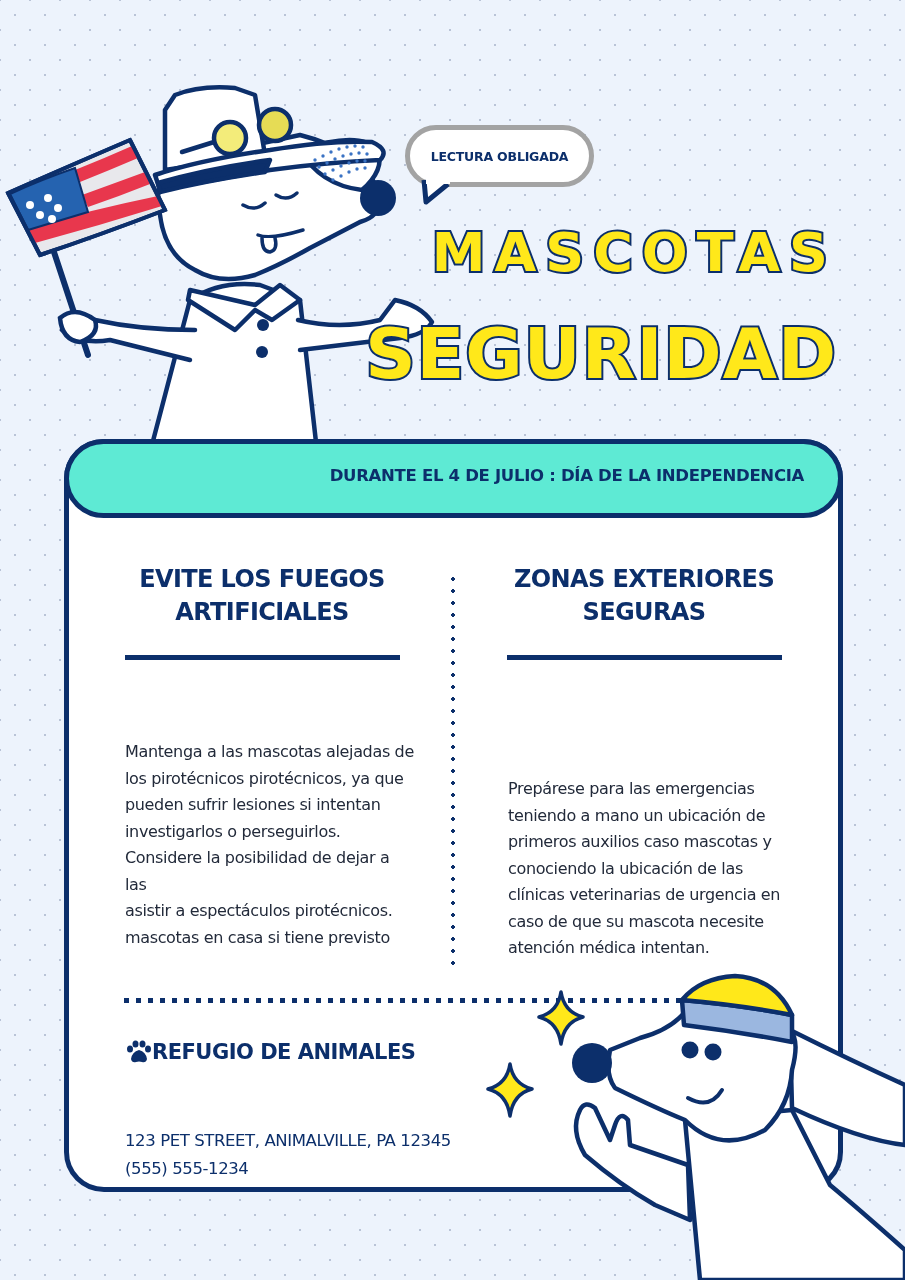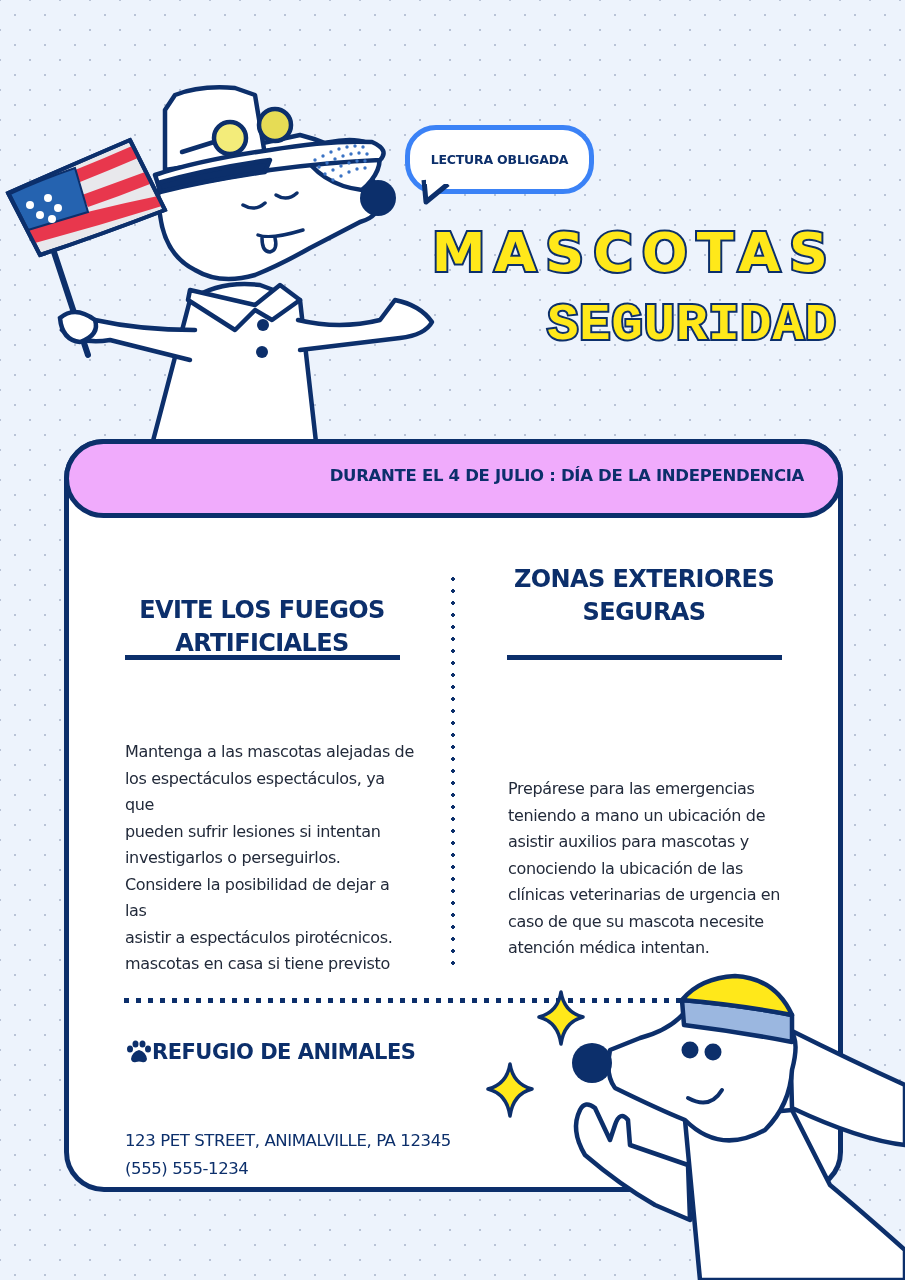--- a/index.html
+++ b/index.html
@@ -16,21 +16,21 @@
     color: #0c2f6b;
   }
 
   
   .card {
     position: absolute; left: 64px; top: 439px; width: 779px; height: 753px;
     background: #ffffff; border: 5px solid #0c2f6b; border-radius: 40px;
   }
   .card-header {
     position: absolute; left: 64px; top: 439px; width: 779px; height: 79px;
-    background: #f0abfc; border: 5px solid #0c2f6b; border-radius: 40px;
+    background: #5eead4; border: 5px solid #0c2f6b; border-radius: 40px;
     z-index: 3;
   }
   .card-header-text {
     position: absolute; right: 34px; top: 22px;
     font-family: "DejaVu Sans", sans-serif; font-weight: bold; font-size: 16.5px;
     letter-spacing: -0.3px; color: #0c2f6b; white-space: nowrap;
   }
 
   
   .col-title {
@@ -63,38 +63,38 @@
     font-family: "DejaVu Sans", sans-serif; font-weight: bold; font-size: 21px;
     letter-spacing: -0.5px; color: #0c2f6b; z-index: 4;
   }
   .contact-line {
     position: absolute; left: 125px; font-family: "DejaVu Sans", sans-serif;
     font-size: 16.5px; color: #0c2f6b; letter-spacing: -0.4px; z-index: 4; margin-top: 48px;
   }
 
   
   .bubble {
-    position: absolute; left: 405px; top: 125px; width: 189px; height: 69px;
-    background: #fff; border: 5px solid #3b82f6; border-radius: 31px; z-index: 6;
+    position: absolute; left: 405px; top: 125px; width: 189px; height: 62px;
+    background: #fff; border: 5px solid #a3a3a3; border-radius: 31px; z-index: 6;
     display: flex; align-items: center; justify-content: center;
   }
   .bubble span {
     font-family: "DejaVu Sans", sans-serif; font-weight: bold; font-size: 12.5px;
     color: #0c2f6b; letter-spacing: -0.2px;
   }
 
   
   .title {
     position: absolute; right: 68px; font-family: "DejaVu Sans", sans-serif;
     font-weight: bold; color: #ffe81a; z-index: 7; white-space: nowrap;
     -webkit-text-stroke: 4px #0c2f6b; paint-order: stroke fill;
     text-shadow: 0 0 0 #0c2f6b;
   }
   .title-1 { top: 221px; font-size: 54px; letter-spacing: 9px; }
-  .title-2 { top: 296px; font-size: 52px; letter-spacing: 1px; font-family: Liberation Mono, monospace; }
+  .title-2 { top: 313px; font-size: 70px; letter-spacing: 1px; }
 
   svg { position: absolute; overflow: visible; }
 </style>
 </head>
 <body>
 
 <svg width="905" height="520" style="left:0;top:0;z-index:2" viewBox="0 0 905 520">
   <g stroke="#0c2f6b" stroke-width="4.5" stroke-linejoin="round" stroke-linecap="round">
 
     <path d="M148 460 L190 300 Q220 280 260 285 L300 300 L318 460 Z" fill="#fff"></path>
@@ -193,46 +193,46 @@
 </svg>
 
 <div class="title title-1">MASCOTAS</div>
 <div class="title title-2">SEGURIDAD</div>
 
 <div class="card"></div>
 <div class="card-header">
   <span class="card-header-text">DURANTE EL 4 DE JULIO : DÍA DE LA INDEPENDENCIA</span>
 </div>
 
-<div class="col-title" style="left:112px;top:594px">
+<div class="col-title" style="left:112px;top:563px">
   <div>EVITE LOS FUEGOS</div>
   <div>ARTIFICIALES</div>
 </div>
 <div class="col-rule" style="left:125px;top:655px;width:275px"></div>
 <div class="col-body" style="left:125px;top:739px;width:290px">
   <div>Mantenga a las mascotas alejadas de</div>
-  <div>los espectáculos espectáculos, ya que</div>
+  <div>los pirotécnicos pirotécnicos, ya que</div>
   <div>pueden sufrir lesiones si intentan</div>
   <div>investigarlos o perseguirlos.</div>
   <div>Considere la posibilidad de dejar a las</div>
   <div>asistir a espectáculos pirotécnicos.</div>
   <div>mascotas en casa si tiene previsto</div>
 </div>
 
 <div class="vdots"></div>
 
 <div class="col-title" style="left:494px;top:563px">
   <div>ZONAS EXTERIORES</div>
   <div>SEGURAS</div>
 </div>
 <div class="col-rule" style="left:507px;top:655px;width:275px"></div>
 <div class="col-body" style="left:508px;top:776px;width:300px">
   <div>Prepárese para las emergencias</div>
   <div>teniendo a mano un ubicación de</div>
-  <div>asistir auxilios para mascotas y</div>
+  <div>primeros auxilios caso mascotas y</div>
   <div>conociendo la ubicación de las</div>
   <div>clínicas veterinarias de urgencia en</div>
   <div>caso de que su mascota necesite</div>
   <div>atención médica intentan.</div>
 </div>
 
 <div class="hdots"></div>
 
 <div class="org">
   <svg width="26" height="24" viewBox="0 0 26 24" style="position:relative">

